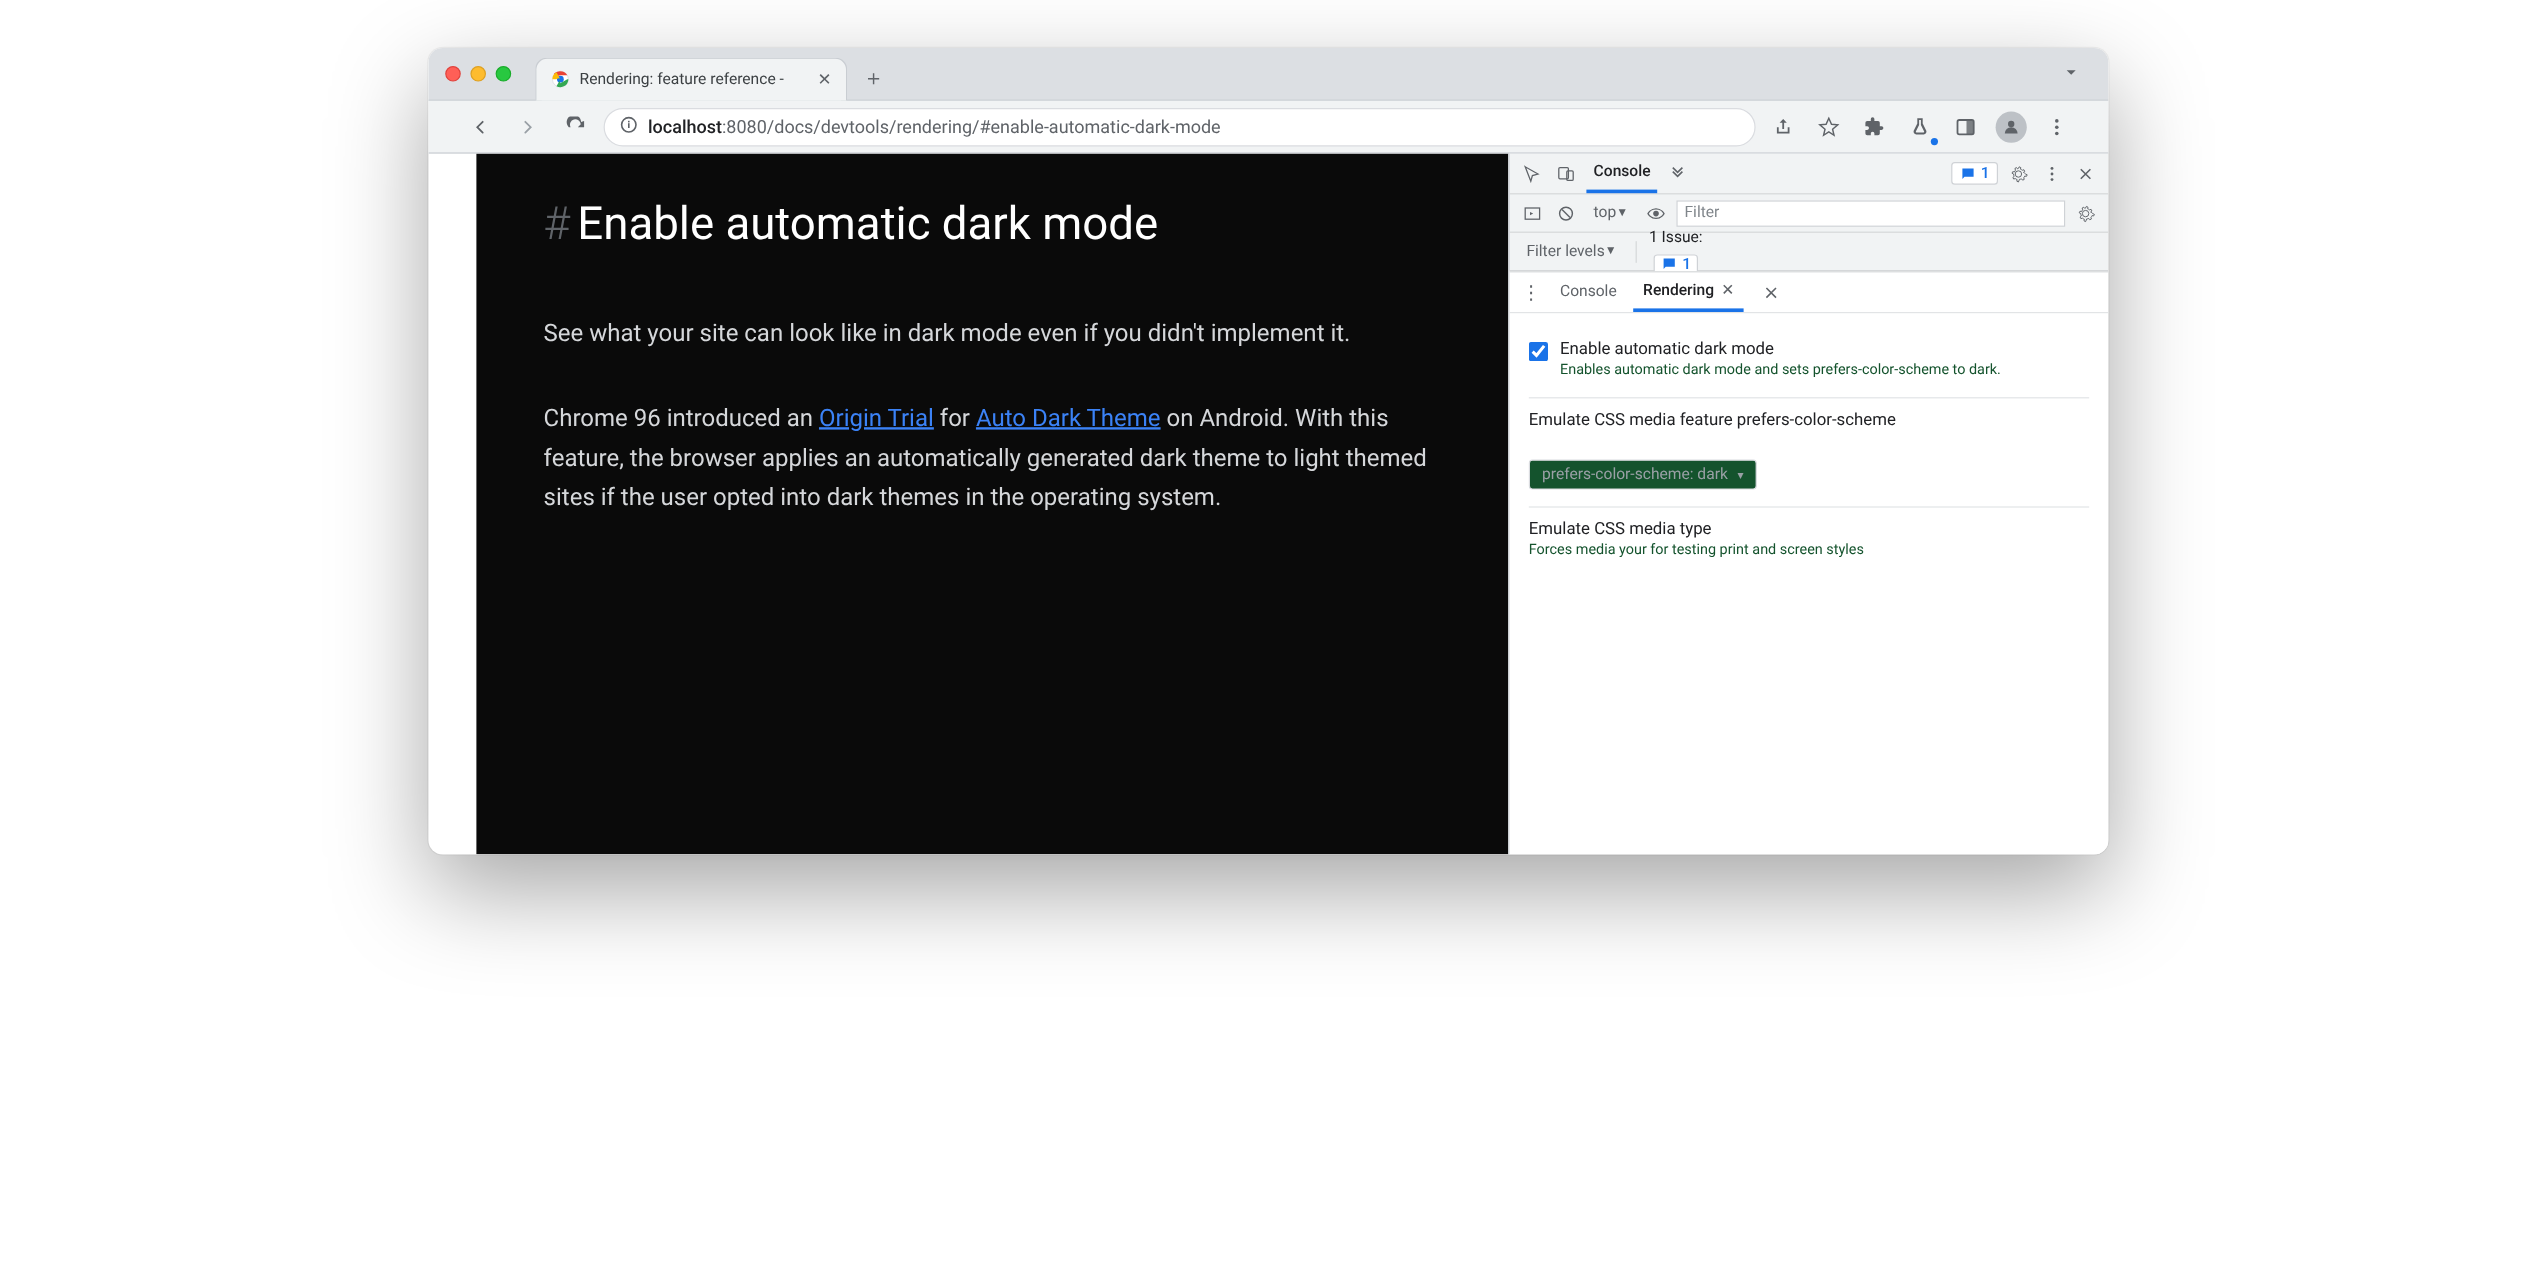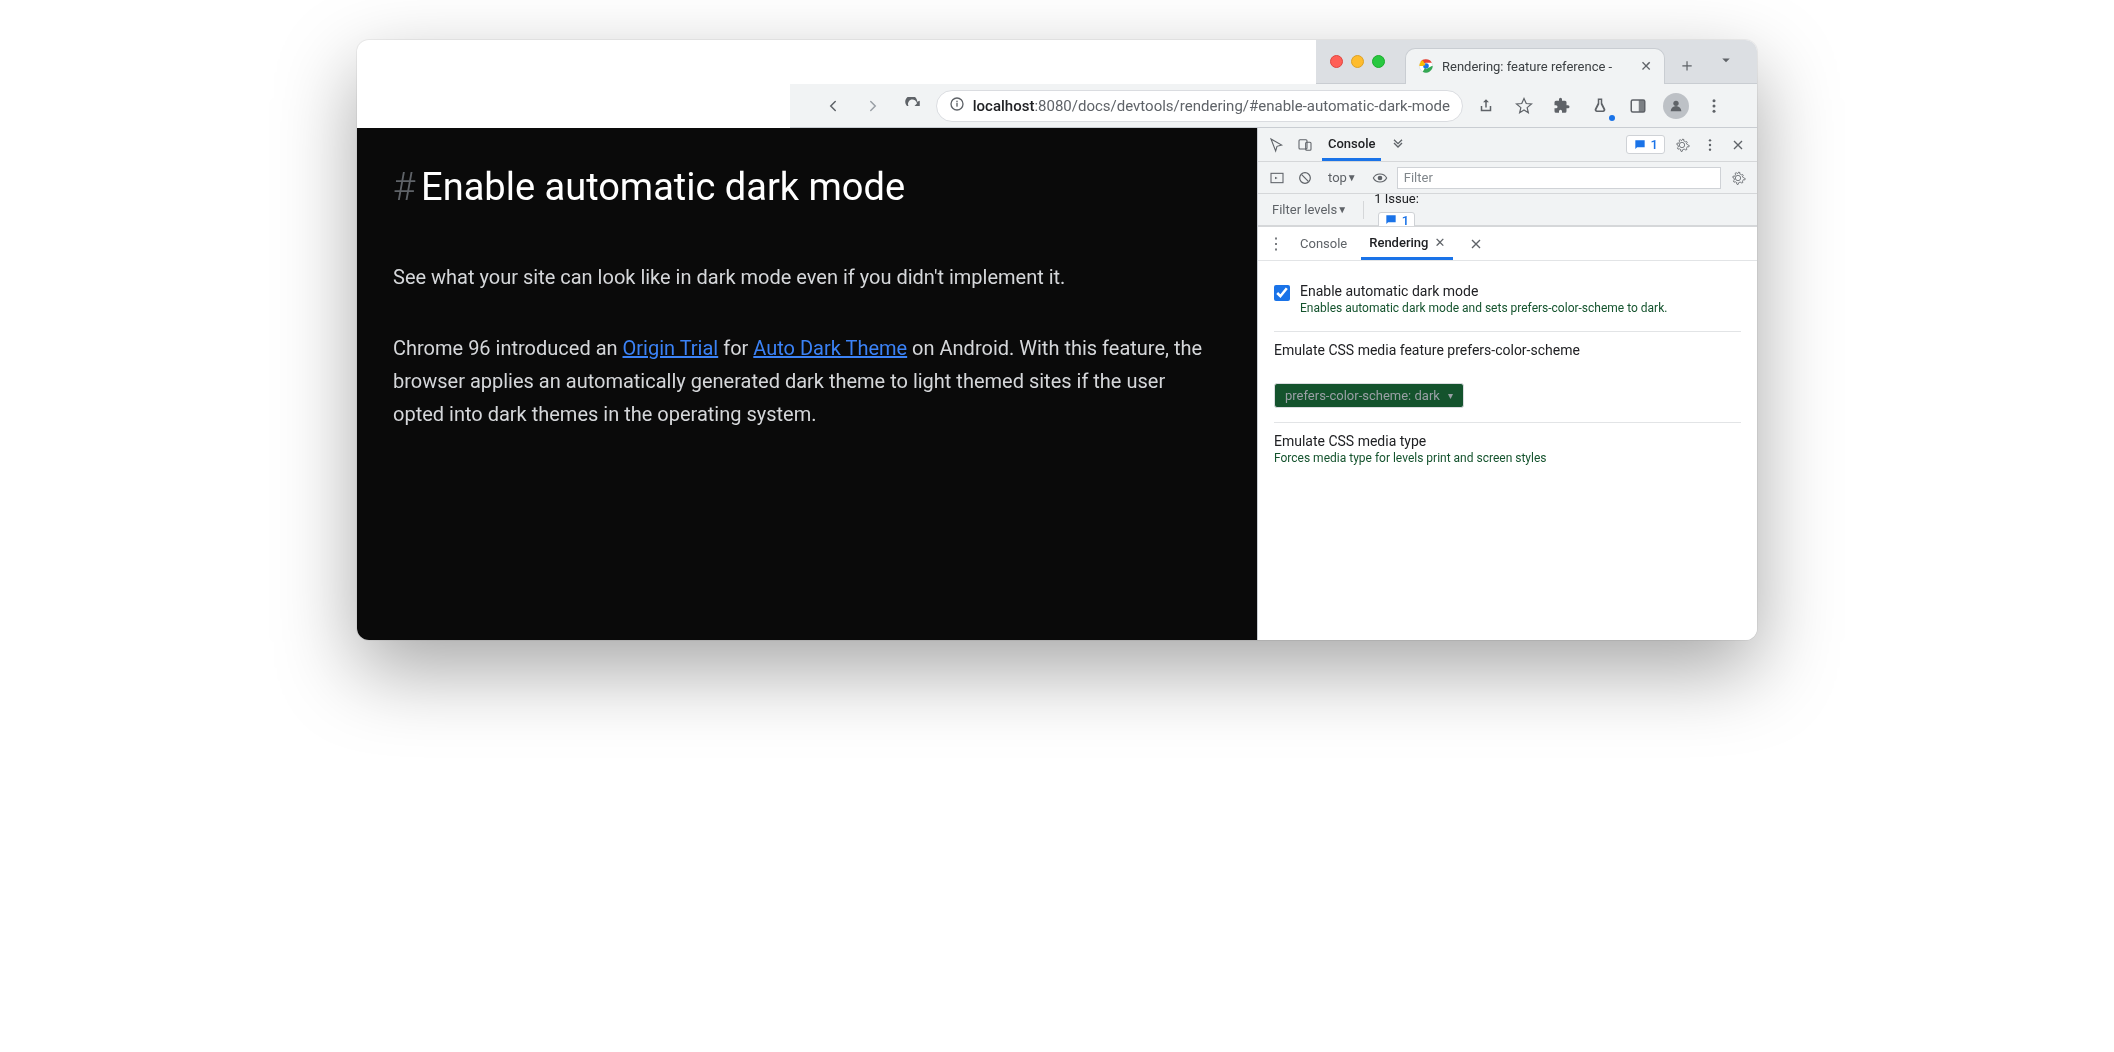--- a/index.html
+++ b/index.html
@@ -7,28 +7,27 @@
   body {
     font-family: -apple-system, BlinkMacSystemFont, "Segoe UI", Roboto, sans-serif;
     background: transparent;
     display: flex;
     align-items: flex-start;
     justify-content: center;
     padding: 40px;
   }
   .window {
     width: 1400px;
-    height: 600px;
+    height: 672px;
     background: #fff;
     border-radius: 12px;
     overflow: hidden;
     box-shadow: 0 30px 80px rgba(0,0,0,0.35), 0 0 0 1px rgba(0,0,0,0.05);
     display: flex;
     flex-direction: column;
-    align-items: flex-end;
   }
 
   
   .tabstrip {
     display: flex;
     align-items: center;
     height: 44px;
     background: #dcdfe3;
     padding-left: 14px;
     gap: 8px;
@@ -75,22 +74,22 @@
   .ext-dot { position:relative; }
   .ext-dot::after { content:""; position:absolute; right:2px; bottom:2px; width:6px; height:6px; border-radius:50%; background:#1a73e8; }
   .avatar { width:26px; height:26px; border-radius:50%; background:#bdc1c6; display:flex; align-items:center; justify-content:center; }
   .avatar svg { width:16px; height:16px; fill:#5f6368; }
 
   
   .content { flex:1; display:flex; overflow:hidden; }
 
   
   .page {
-    flex: 1; background:#0a0a0a; color:#e8eaed; padding: 28px 40px 0 36px;
-    font-size: 20px; line-height:1.65; overflow:hidden;
+    flex: 1; background:#0a0a0a; color:#e8eaed; padding: 28px 40px 0 56px;
+    font-size: 20px; line-height:1.65; overflow:hidden;margin-left:40px;
   }
   .page h1 { font-size: 38px; font-weight:400; margin-bottom: 42px; color:#fff; position:relative; }
   .page h1 .hash { color:#5f6368; font-weight:300; margin-right:6px; }
   .page p { margin-bottom: 38px; color:#d5d7da; }
   .page a { color:#3b82f6; text-decoration:underline; }
 
   
   .devtools {
     width: 500px; flex:none; background:#f1f3f4;
     border-left:1px solid #c9cdd2;
@@ -366,21 +365,21 @@
             </div>
             <div class="selectish">
               <span>prefers-color-scheme: dark</span>
               <span class="tri">▾</span>
             </div>
           </div>
 
           <div class="setting" style="display:block;border-bottom:none;">
             <div class="txt">
               <div class="t">Emulate CSS media type</div>
-              <div class="d">Forces media type for levels print and screen styles</div>
+              <div class="d">Forces media your for testing print and screen styles</div>
             </div>
           </div>
 
         </div>
       </div>
 
     </div>
   </div>
 </div>
 

